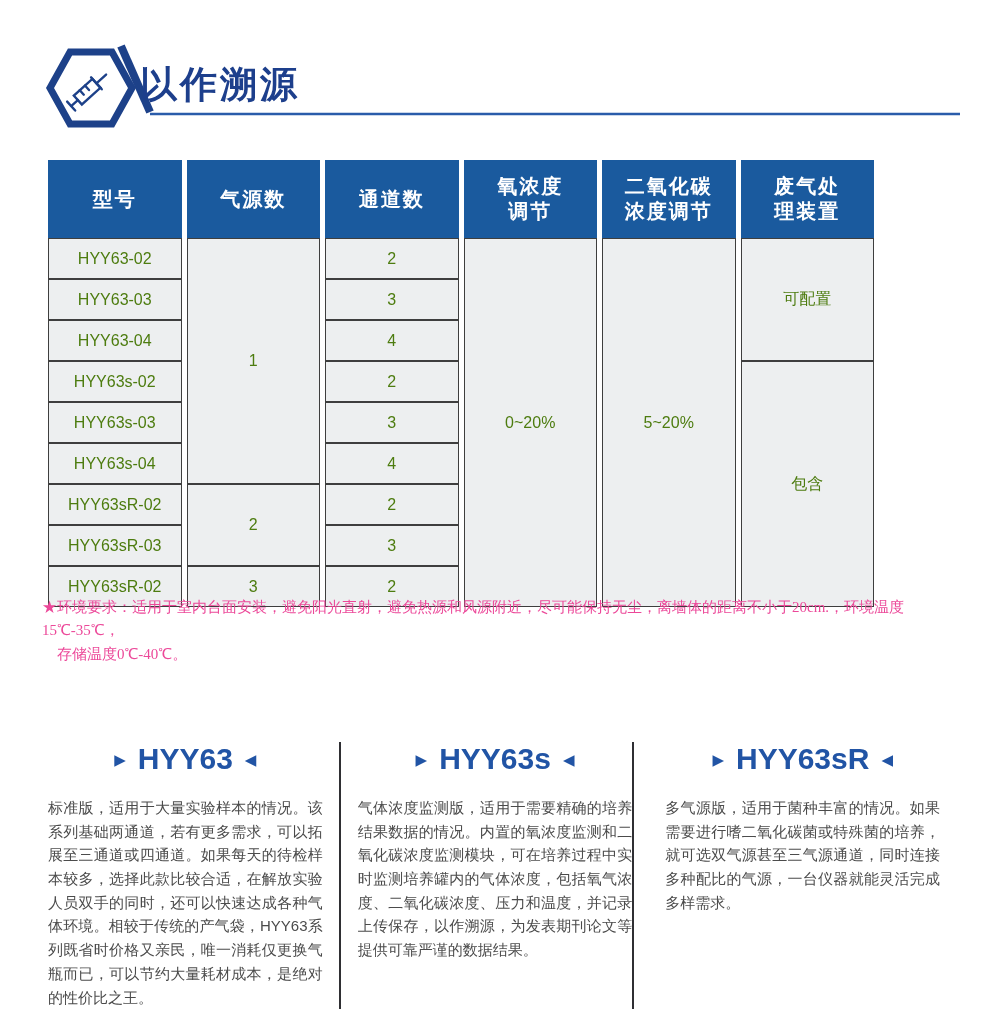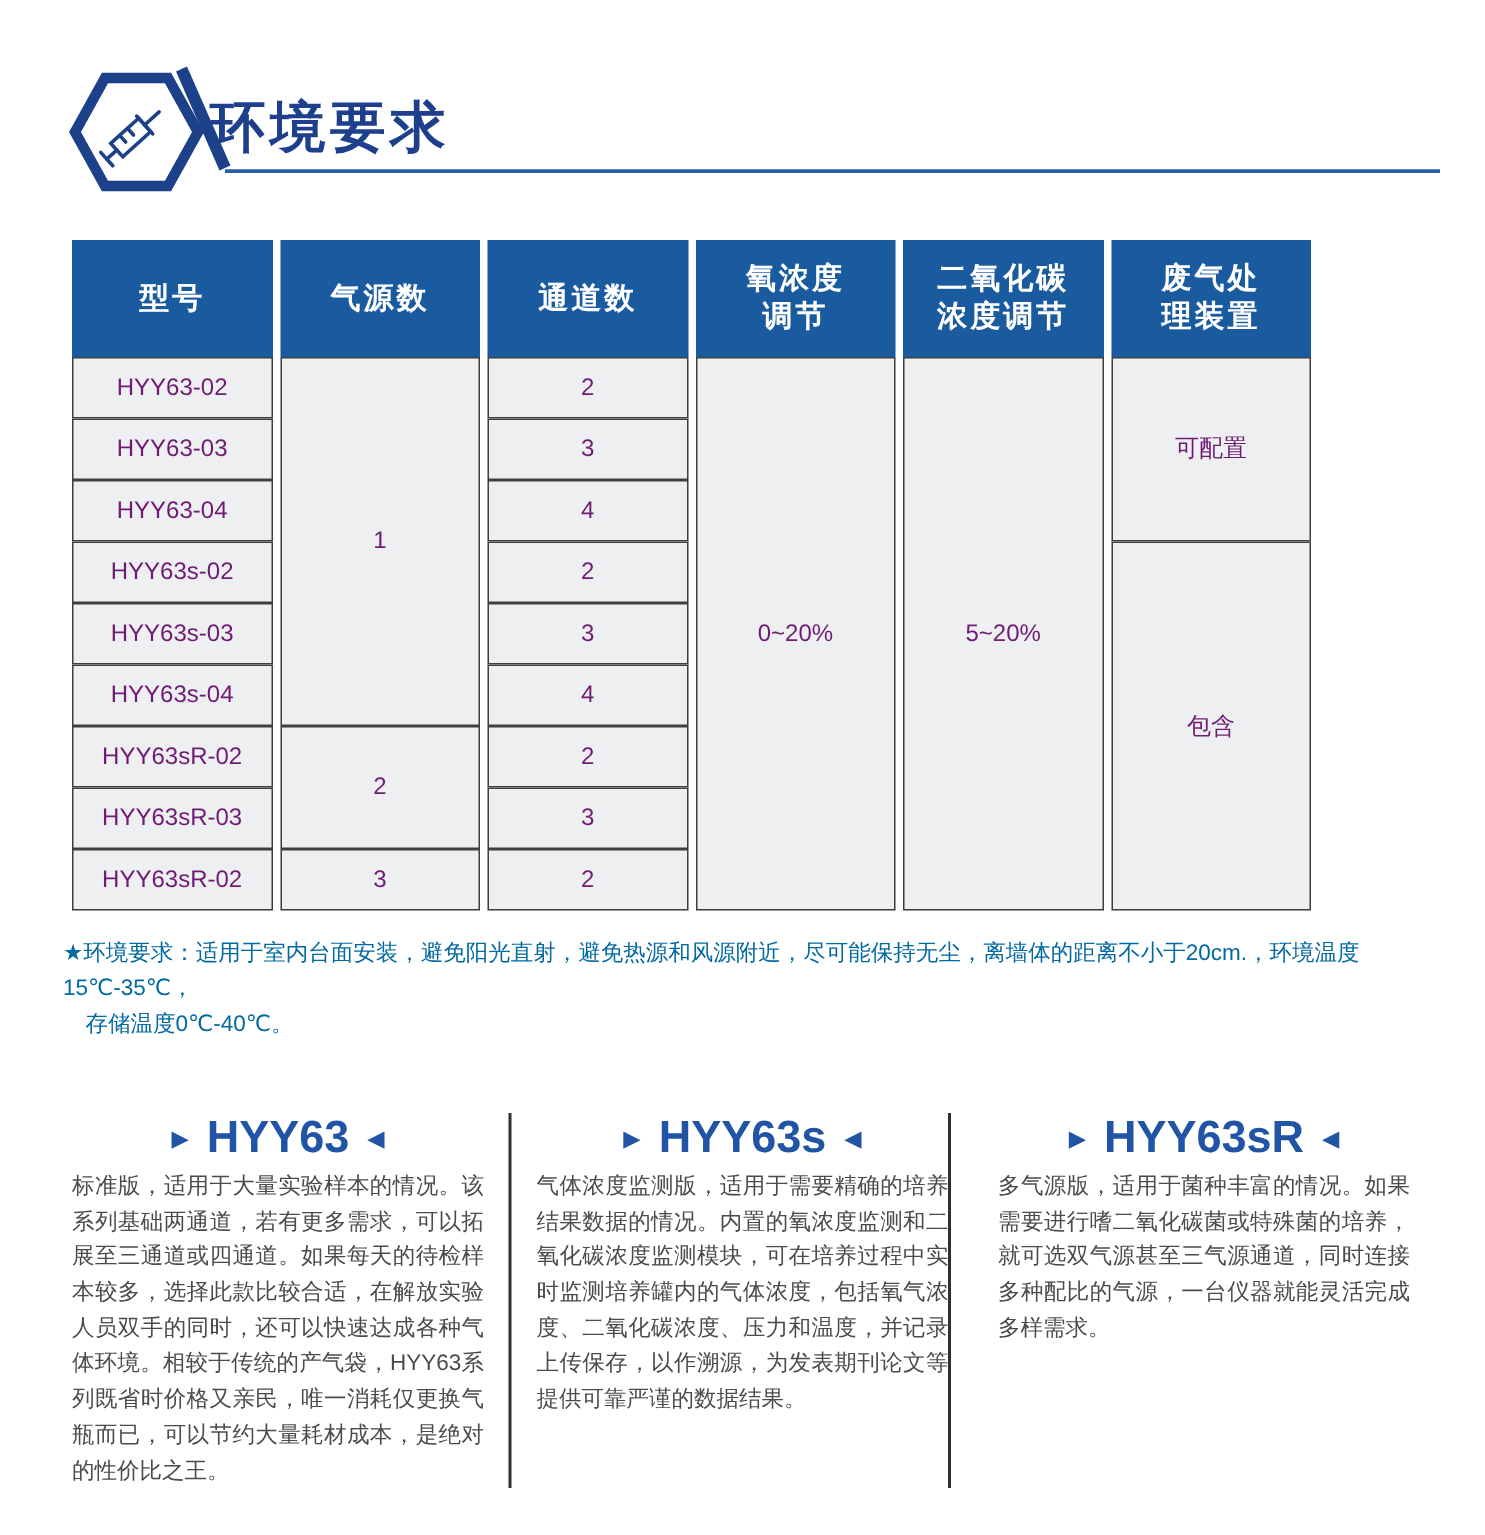--- a/index.html
+++ b/index.html
@@ -30,46 +30,46 @@
   }
   .th {
     background: #1a5a9e; color: #ffffff;
     font-weight: bold; font-size: 20px; line-height: 1.25;
     display: flex; align-items: center; justify-content: center;
     text-align: center; white-space: pre-line; letter-spacing: 2px;
   }
   .td {
     background: #edeff0;
     border: 1px solid #3e3e3e;
-    color: #701a75; font-size: 16px;
+    color: #4d7c0f; font-size: 16px;
     display: flex; align-items: center; justify-content: center;
     text-align: center;
   }
 
   
   .footnote {
-    position: absolute; top: 624px; left: 42px; width: 910px;
-    font-size: 15px; color: #0369a1; line-height: 1.55;
+    position: absolute; top: 596px; left: 42px; width: 910px;
+    font-size: 15px; color: #ec4899; line-height: 1.55; font-family: Liberation Serif, serif;
   }
   .footnote .fn-line2 { padding-left: 15px; }
 
   
   .sections {
     position: absolute; top: 742px; left: 48px; width: 892px;
     display: flex; align-items: stretch;
   }
   .section { flex: 1 1 0; }
   .section.pad-r { padding-right: 16px; }
   .section.pad-lr { padding-left: 17px; }
   .section.pad-l { padding-left: 31px; }
   .v-divider { width: 2px; background: #2f2f33; flex: 0 0 auto; }
   .section-title {
     text-align: center; color: #2154a5;
     font-size: 30px; font-weight: bold;
-    margin-bottom: 3px; white-space: nowrap;
+    margin-bottom: 20px; white-space: nowrap;
   }
   .section-title .arrow {
     font-size: 15px; vertical-align: 4px; letter-spacing: 0;
   }
   .section-title .arrow.left-pad { margin-right: 12px; }
   .section-title .arrow.right-pad { margin-left: 12px; }
   .section-body {
     font-size: 15px; color: #4b4b4b; line-height: 1.58;
     text-align: justify;
   }
@@ -88,21 +88,21 @@
     <line x1="-15" y1="0" x2="-24" y2="0"></line>
     <line x1="-24" y1="-6" x2="-24" y2="6"></line>
     <line x1="-7" y1="-6" x2="-7" y2="0"></line>
     <line x1="0" y1="-6" x2="0" y2="0"></line>
   </g>
 
   <line x1="121" y1="46" x2="150" y2="112" stroke="#1d4189" stroke-width="8"></line>
 
   <line x1="150" y1="114" x2="960" y2="114" stroke="#2a5caa" stroke-width="2.5"></line>
 </svg>
-<div class="page-title">环境要求</div>
+<div class="page-title">以作溯源</div>
 
 <div class="spec-table">
 
   <div class="th" style="grid-row:1;grid-column:1">型号</div>
   <div class="th" style="grid-row:1;grid-column:2">气源数</div>
   <div class="th" style="grid-row:1;grid-column:3">通道数</div>
   <div class="th" style="grid-row:1;grid-column:4">氧浓度
 调节</div>
   <div class="th" style="grid-row:1;grid-column:5">二氧化碳
 浓度调节</div>

